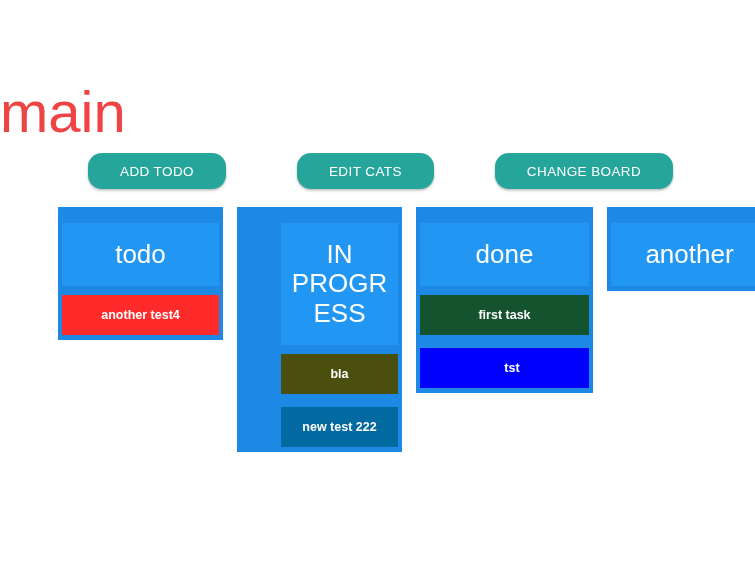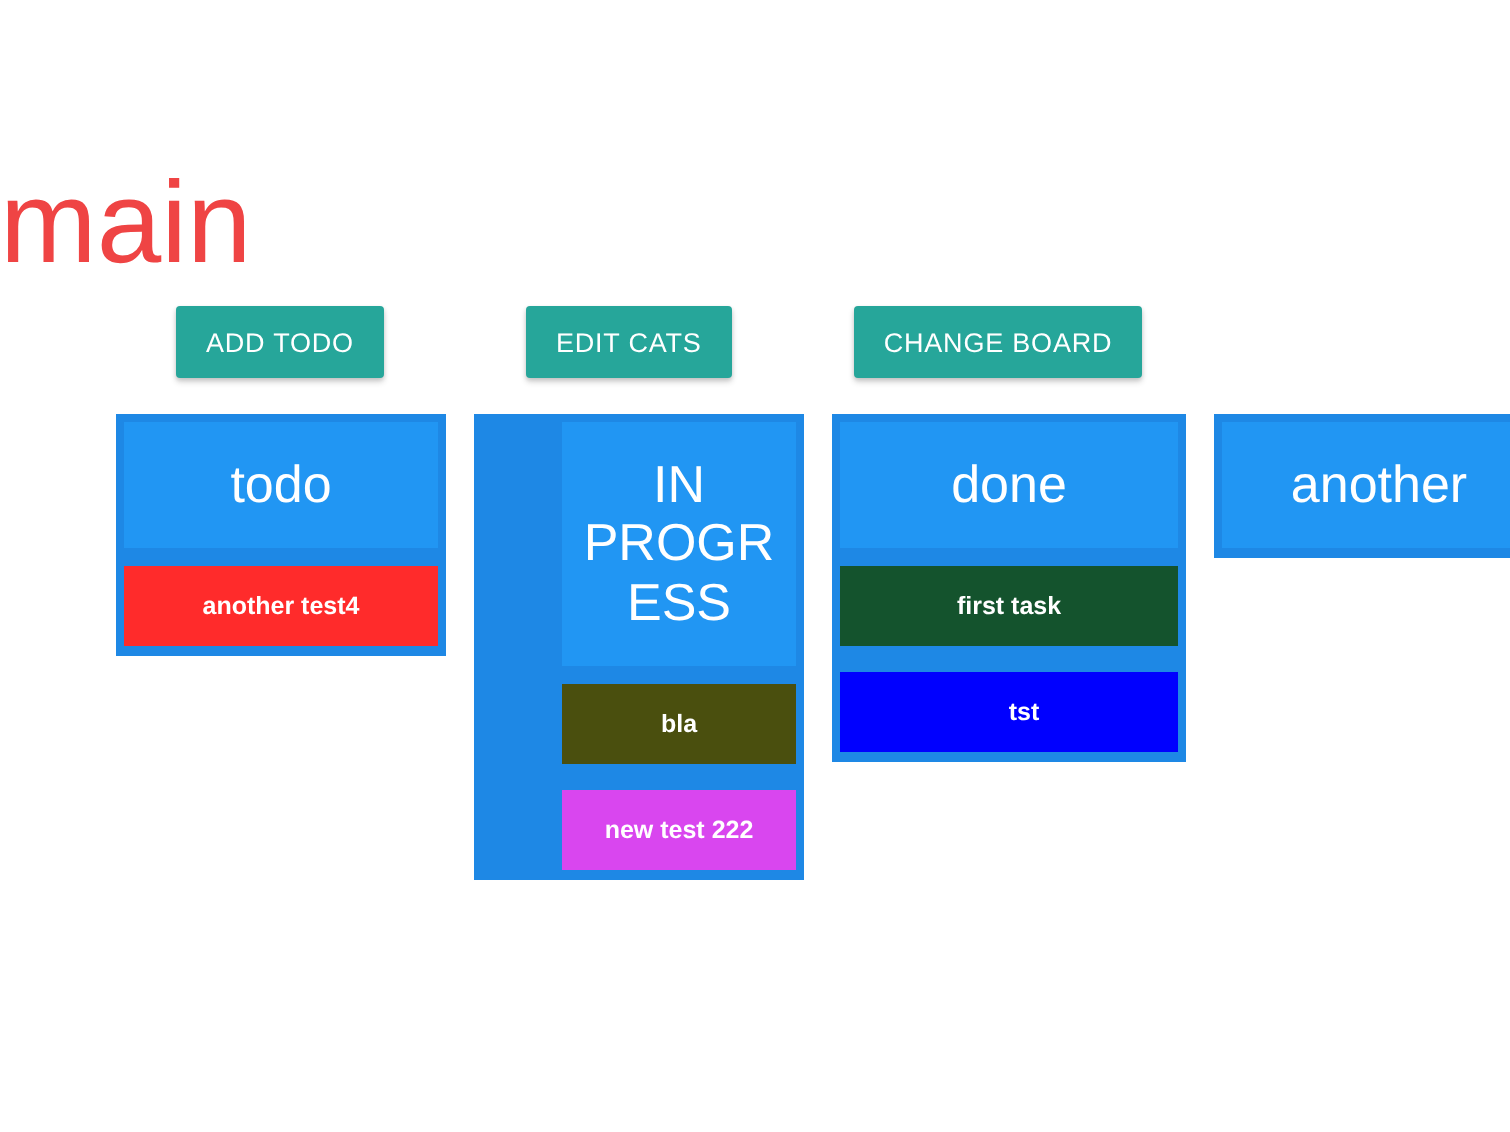--- a/index.html
+++ b/index.html
@@ -39,28 +39,28 @@
     position: absolute;
     top: 153px;
     left: 88px;
     display: flex;
     align-items: flex-start;
   }
   .tb-btn {
     background: #26a69a;
     color: #ffffff;
     border: none;
-    border-radius: 2px;
+    border-radius: 14px;
     font-family: "Liberation Sans", sans-serif;
     font-size: 13.5px;
     font-weight: 400;
     letter-spacing: 0.4px;
     text-transform: uppercase;
     height: 36px;
-    padding: 0 15px;
+    padding: 0 32px;
     cursor: pointer;
     box-shadow: 0 2px 3px rgba(0,0,0,0.16), 0 1px 2px rgba(0,0,0,0.12);
     display: inline-flex;
     align-items: center;
     justify-content: center;
     white-space: nowrap;
   }
   .tb-gap-a { width: 71px; }
   .tb-gap-b { width: 61px; }
 
@@ -91,20 +91,21 @@
   .col-header {
     background: #2196f3;
     color: #ffffff;
     text-align: center;
     font-size: 26px;
     font-weight: 300;
     line-height: 1.13;
     padding: 17px 6px 17px 6px;
     font-family: "Liberation Sans", sans-serif;
     word-wrap: break-word;
+    margin-top: 12px;
   }
   .col-header.upper { text-transform: uppercase; }
 
   .card-list {
     display: flex;
     flex-direction: column;
     padding-top: 9px;
   }
   .card-list.empty { padding-top: 0; }
 
@@ -147,21 +148,21 @@
       <div class="col-header">todo</div>
       <div class="card-list">
         <div class="card" style="background: rgb(255, 43, 43);">another test4</div>
       </div>
     </div>
 
     <div class="column col-inprog">
       <div class="col-header upper">IN PROGRESS</div>
       <div class="card-list">
         <div class="card" style="background: rgb(74, 79, 14);">bla</div>
-        <div class="card" style="background: #d946ef;">new test 222</div>
+        <div class="card" style="background: #0369a1;">new test 222</div>
       </div>
     </div>
 
     <div class="column col-done">
       <div class="col-header">done</div>
       <div class="card-list">
         <div class="card" style="background: #14532d;">first task</div>
         <div class="card" style="background: rgb(0, 0, 255); padding-left: 21px;">tst</div>
       </div>
     </div>

